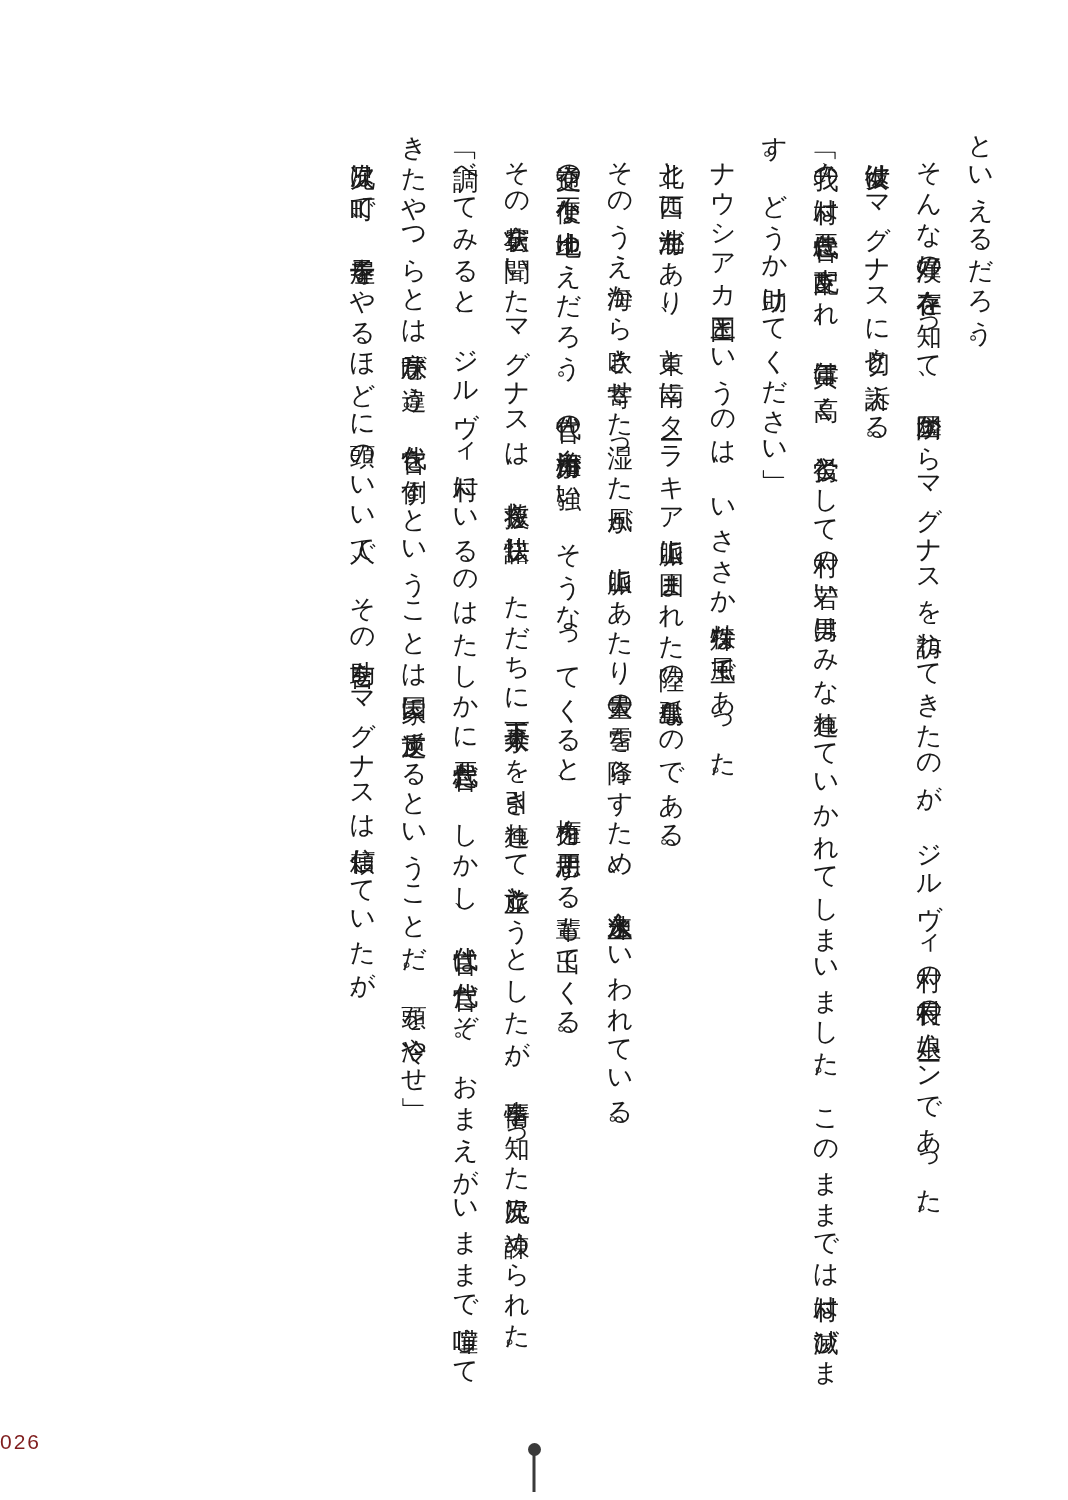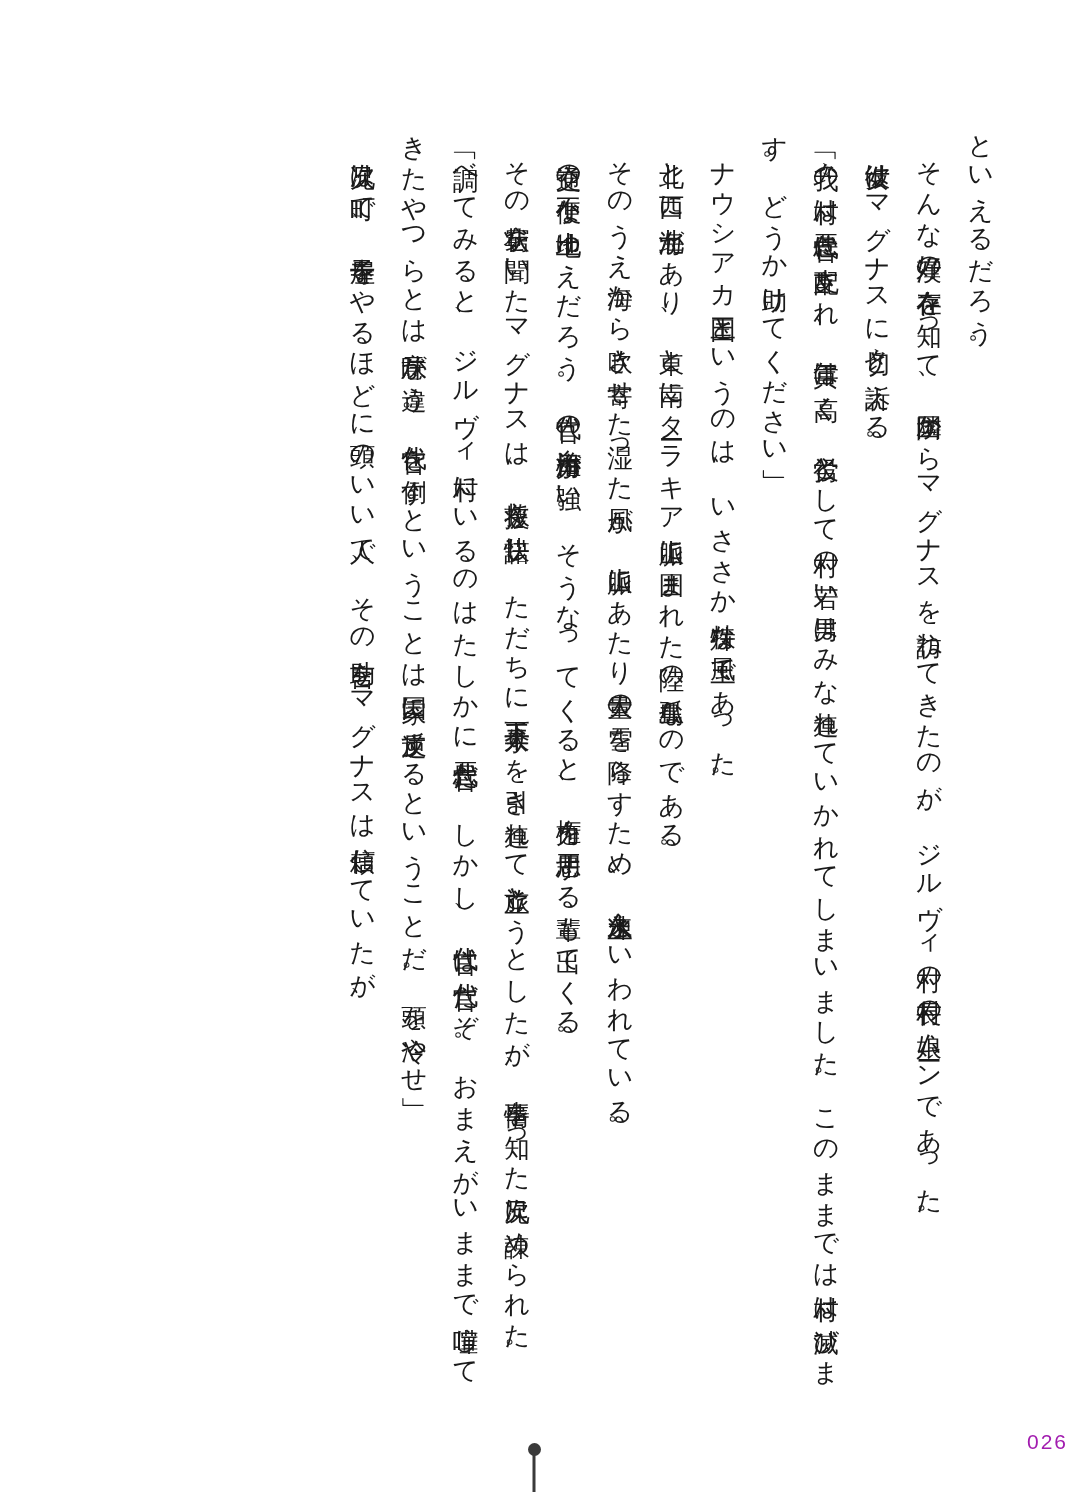--- a/index.html
+++ b/index.html
@@ -50,25 +50,25 @@
   .indent {
     text-indent: 1em;
   }
 
   
   .folio {
     position: absolute;
     bottom: 46px;
     left: 0;
     right: 0;
-    text-align: right;
+    text-align: left;
     font-family: "Liberation Sans", sans-serif;
     font-size: 21px;
     letter-spacing: 2px;
-    color: #a21caf;
+    color: #7f1d1d;
   }
 
   .folio-mark {
     position: absolute;
     bottom: 8px;
     left: 50%;
     transform: translateX(-50%);
     width: 3px;
     height: 40px;
     background: #3a3a3a;

